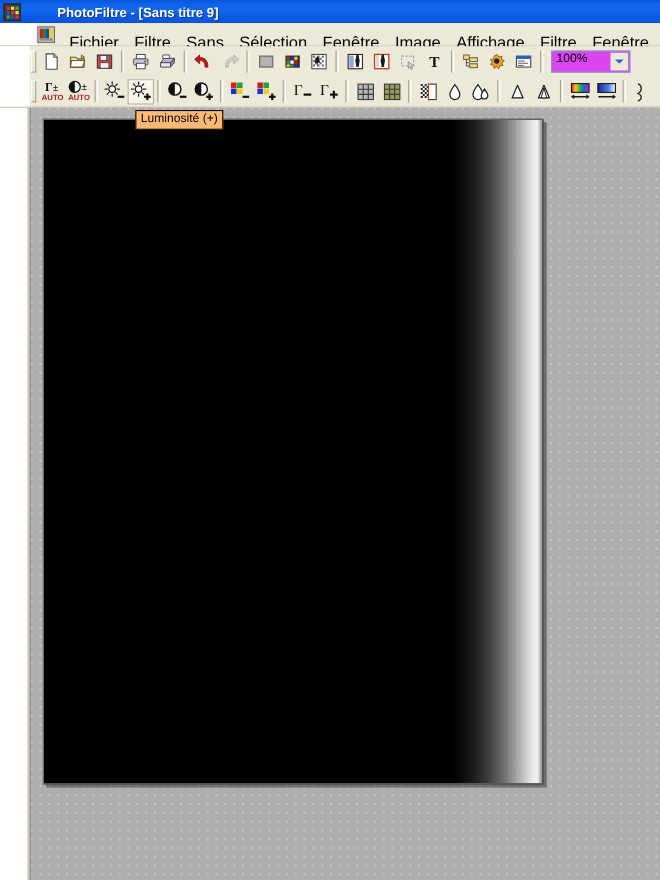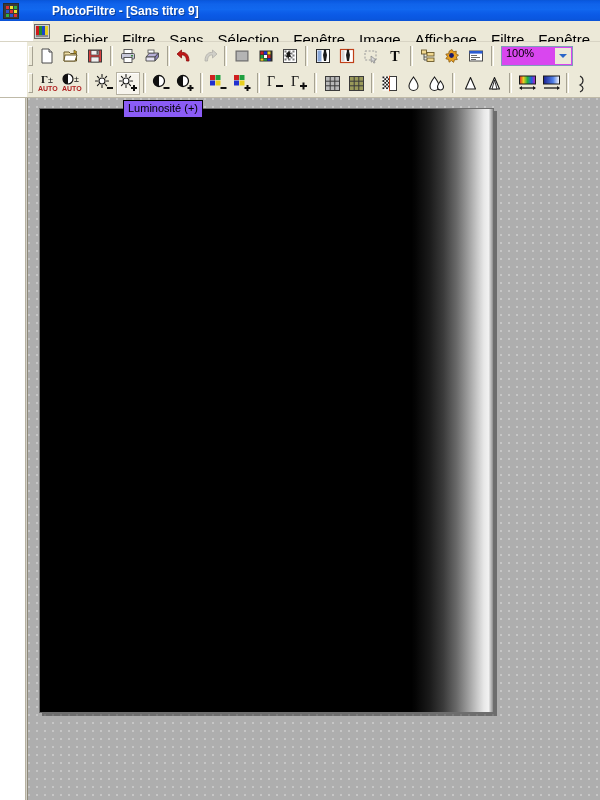--- a/index.html
+++ b/index.html
@@ -232,21 +232,21 @@
       #050505 83%, #1a1a1a 86%,
       #3a3a3a 89%, #6a6a6a 92%,
       #9d9d9d 94.5%, #c8c8c8 96.5%,
       #e8e8e8 98%, #f2f2f2 99%, #8c8c8c 100%);
   }
 
   
   .tooltip {
     position: absolute;
     left: 123px; top: 100px;
-    background: #8b5cf6;
+    background: #fdba74;
     border: 1px solid #000000;
     padding: 1px 4px 2px 4px;
     font-size: 11px;
     color: #000000;
     white-space: nowrap;
     line-height: 13px;
     box-sizing: border-box;
     z-index: 50;
   }
 </style>

